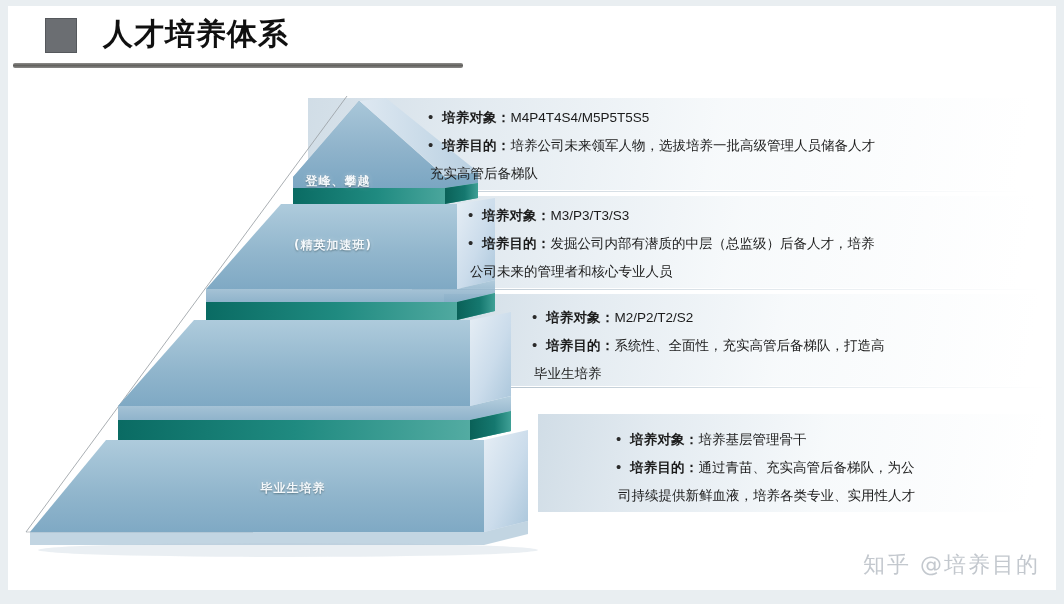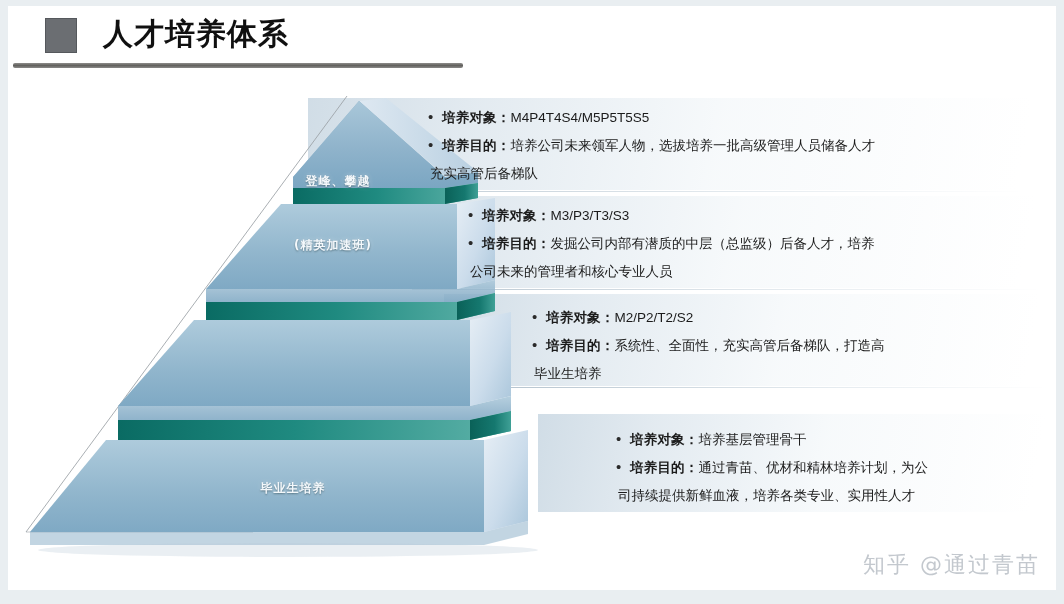--- a/index.html
+++ b/index.html
@@ -253,22 +253,22 @@
     <div class="txtblock" style="left:608px;top:344px;width:430px;">
       <div class="row">
         <span class="dot">•</span>
         <span class="rowtxt">
           <span class="lbl">培养对象：</span><span class="val">培养基层管理骨干</span>
         </span>
       </div>
       <div class="row">
         <span class="dot">•</span>
         <span class="rowtxt">
-          <span class="lbl">培养目的：</span><span class="val">通过青苗、优材和精林培养计划，为公</span>
+          <span class="lbl">培养目的：</span><span class="val">通过青苗、充实高管后备梯队，为公</span>
         </span>
       </div>
       <div class="cont">司持续提供新鲜血液，培养各类专业、实用性人才</div>
     </div>
 
   </div>
 
-  <div id="watermark">知乎 @通过青苗</div>
+  <div id="watermark">知乎 @培养目的</div>
 </div>
 
 </body></html>

